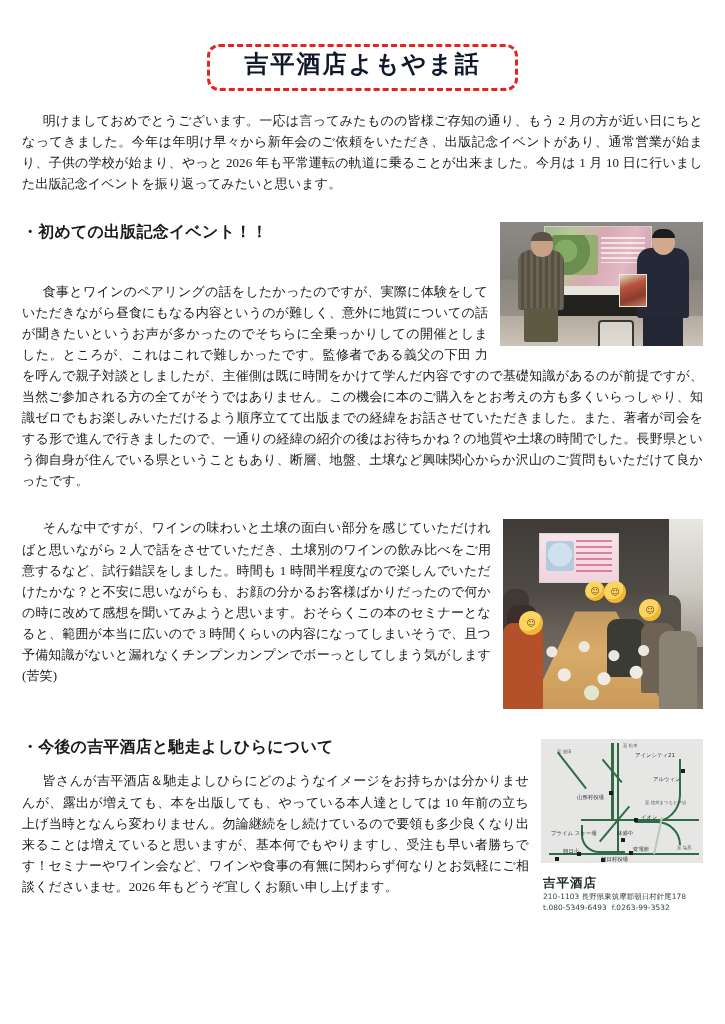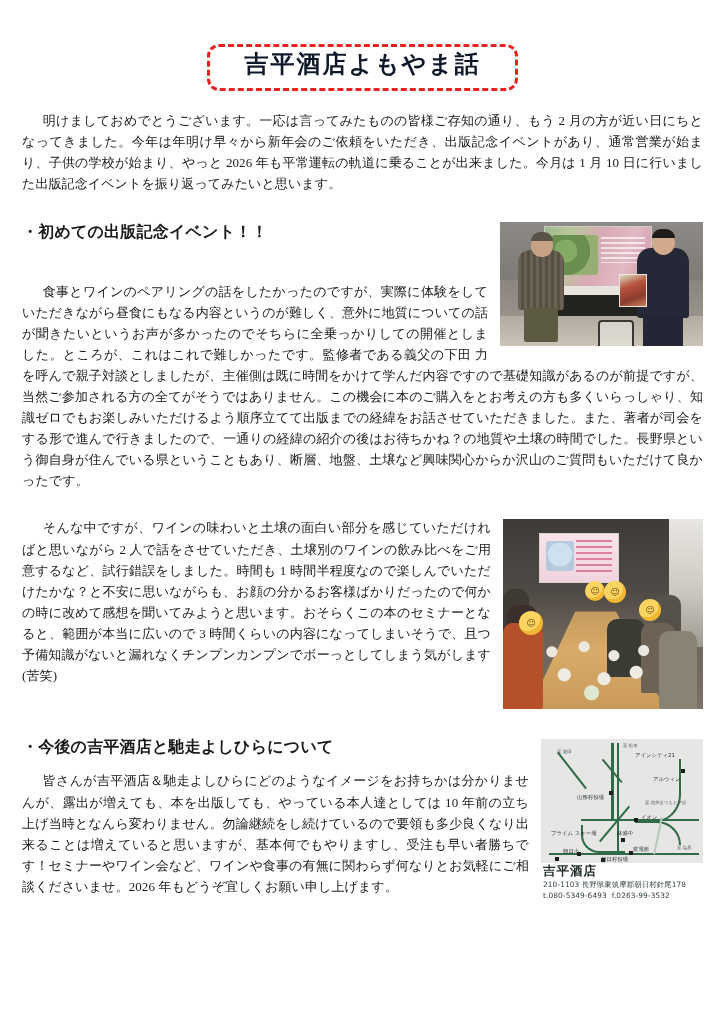--- a/index.html
+++ b/index.html
@@ -292,21 +292,21 @@
     font-family: "DejaVu Sans", "Liberation Sans", sans-serif;
     font-size: 5.4px;
     color: #27323a;
     white-space: nowrap;
     line-height: 1;
   }
   .maplabel.sm { font-size: 4.4px; color: #4a5258; }
   .shop-name {
     font-family: "DejaVu Sans", "Liberation Sans", sans-serif;
     font-size: 12.5px; font-weight: bold; color: #1d2a22;
-    letter-spacing: 1px; padding: 0 0 2px 2px; line-height: 1.2;
+    letter-spacing: 1px; padding: 12px 0 2px 2px; line-height: 1.2;
   }
   .contact-line {
     font-family: "DejaVu Sans", "Liberation Sans", sans-serif;
     font-size: 7.4px; color: #32403a; letter-spacing: 0.1px;
     padding-left: 2px; line-height: 1.45; white-space: nowrap;
   }
 </style>
 </head>
 <body>
 

